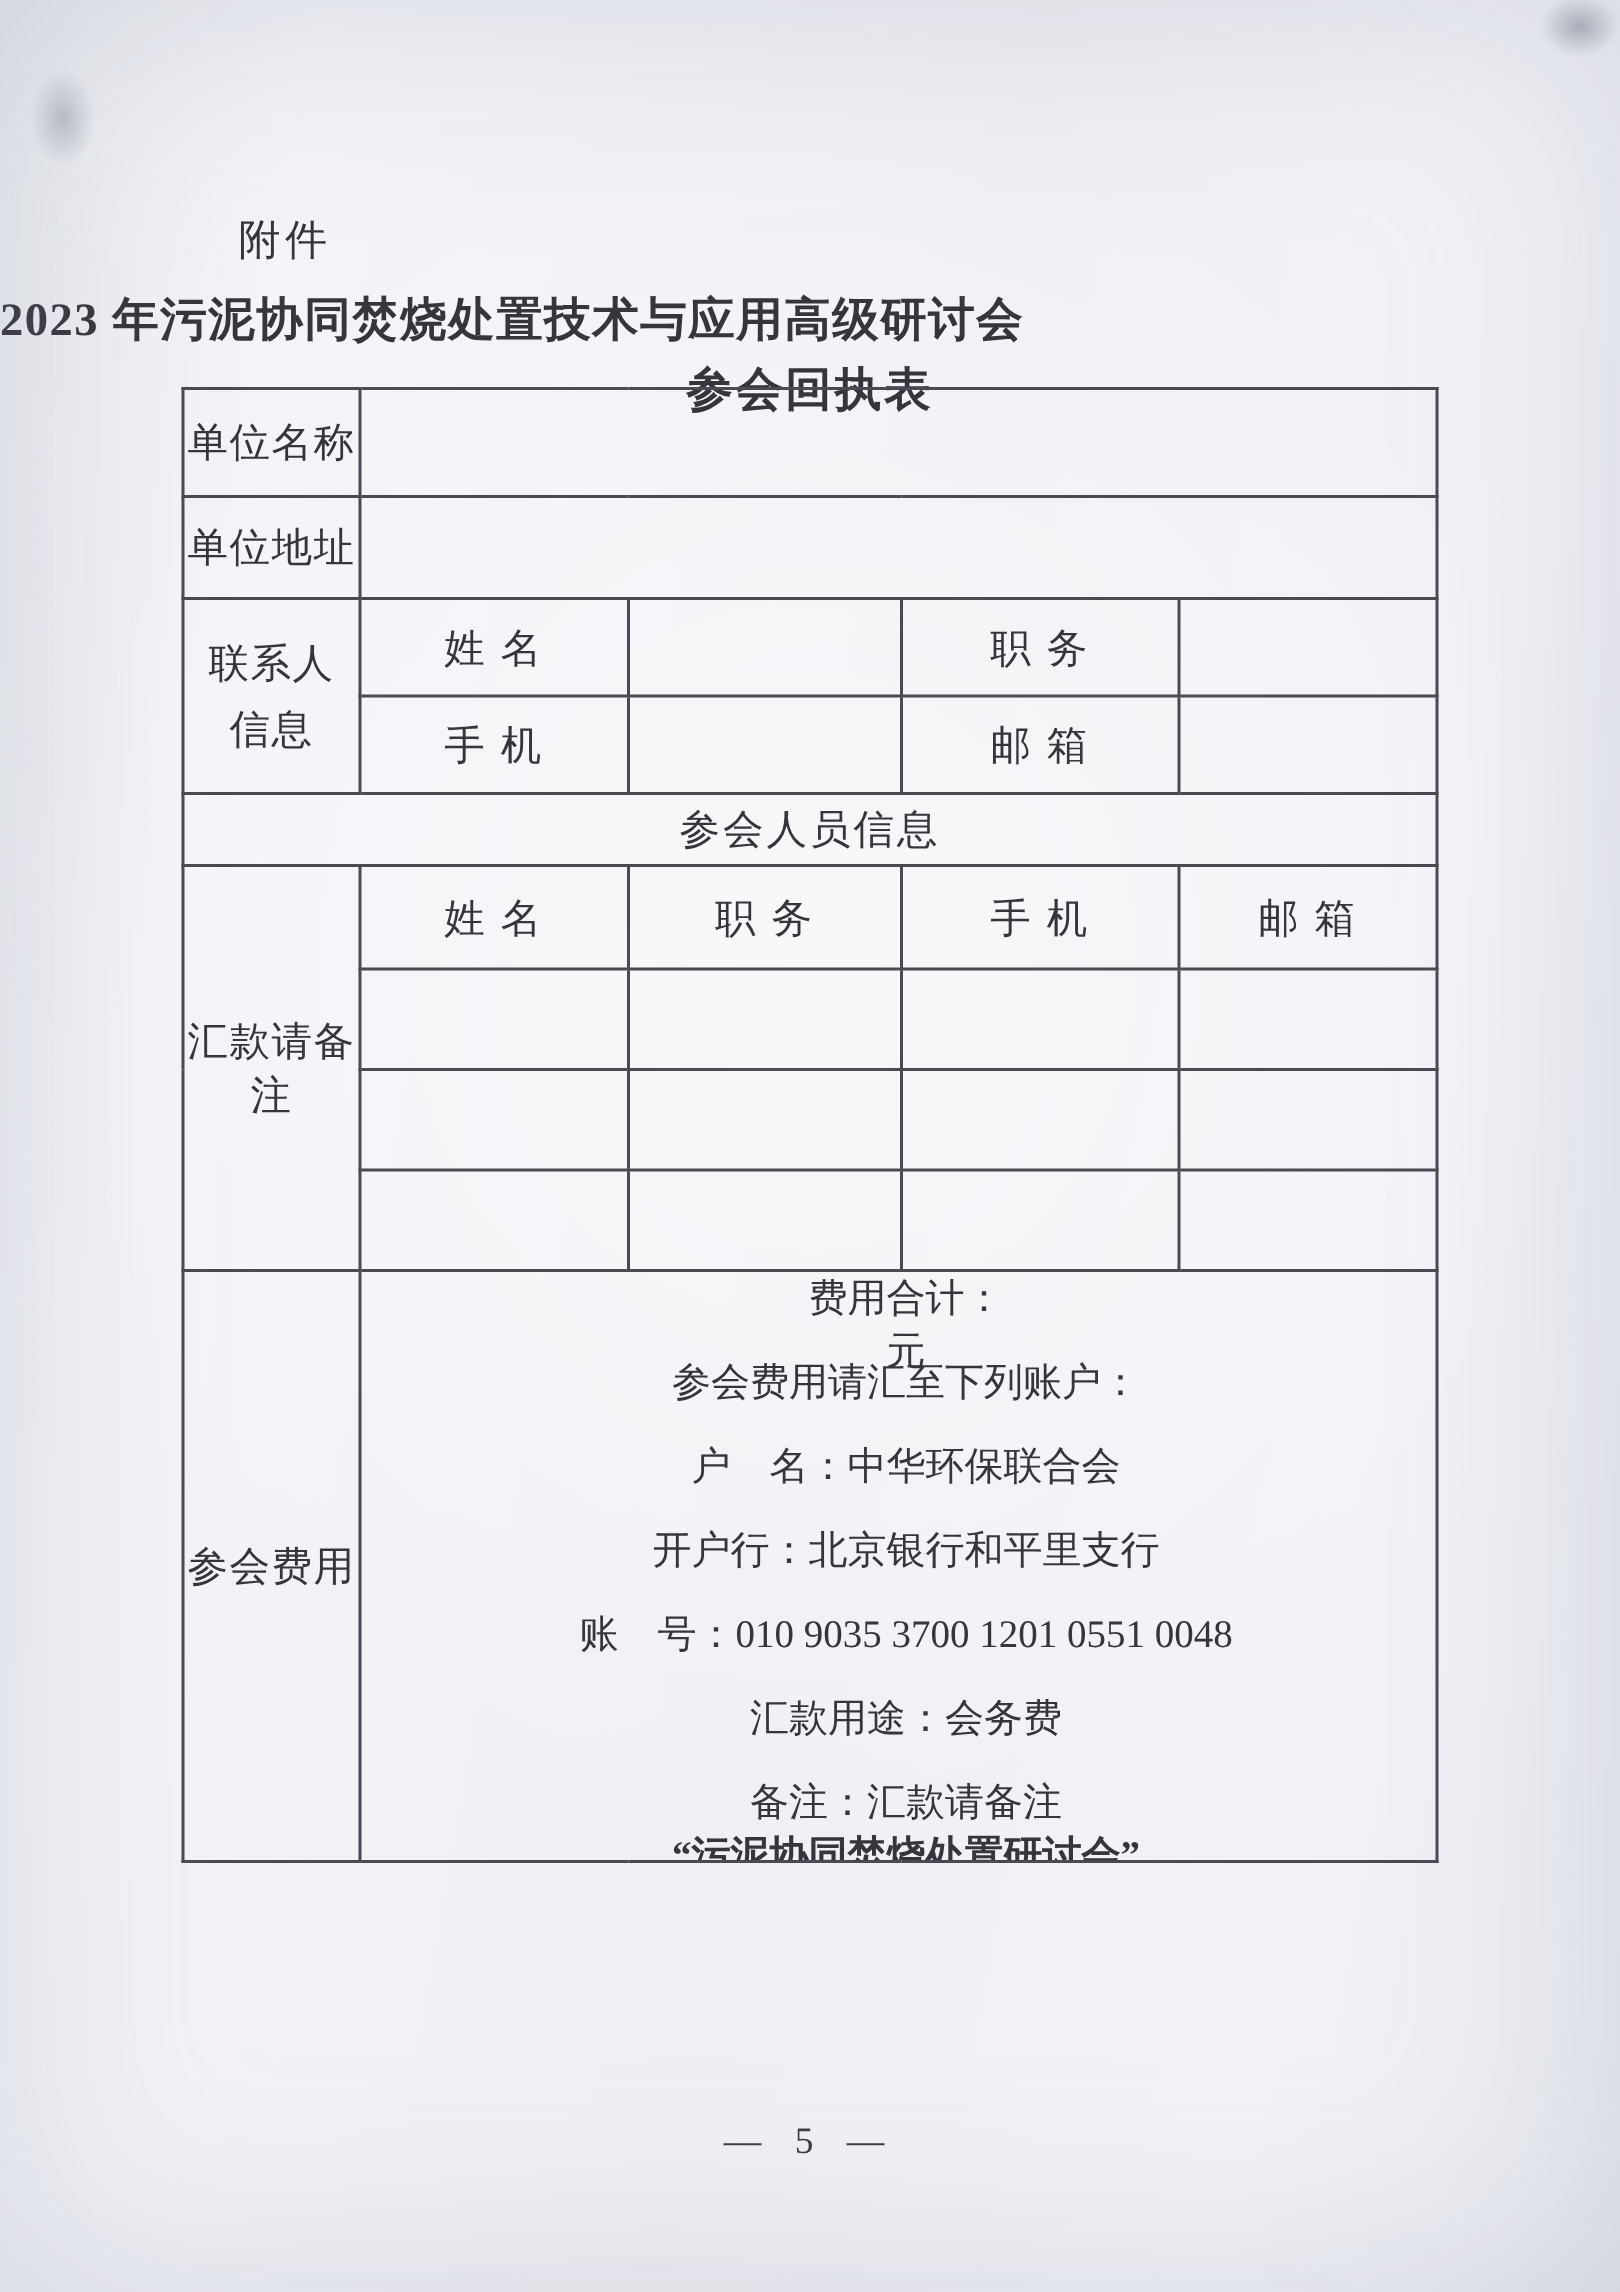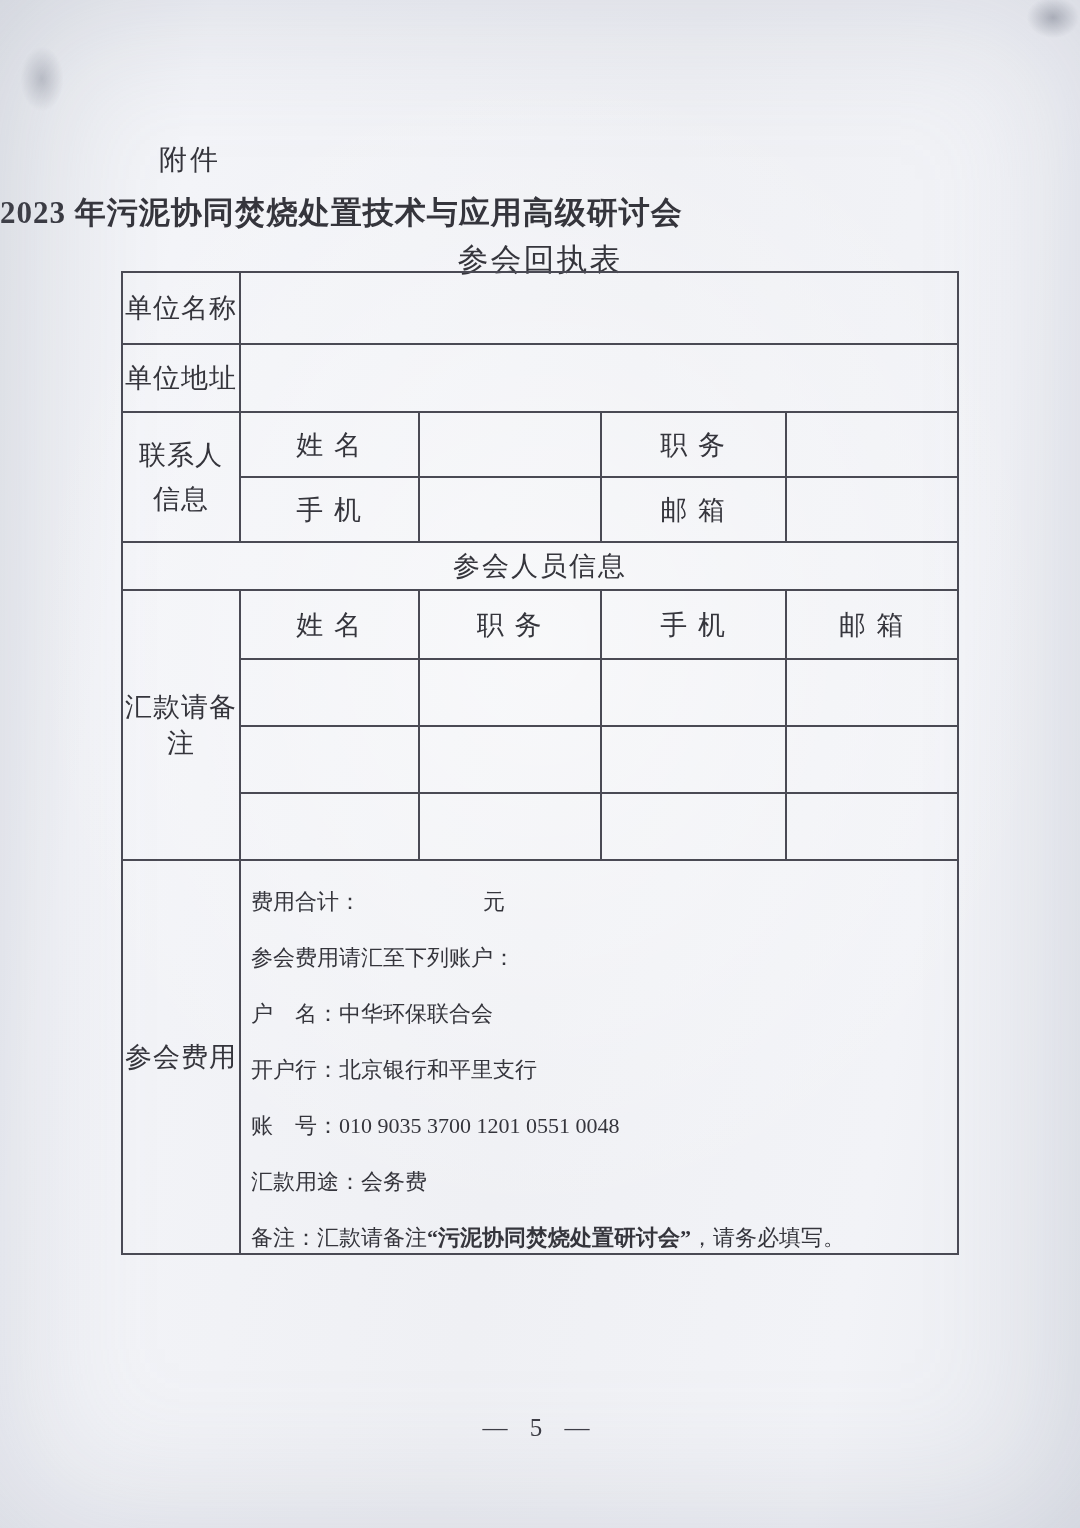--- a/index.html
+++ b/index.html
@@ -30,24 +30,24 @@
   .attachment {
     position: absolute; left: 159px; top: 141px;
     font-size: 28px; letter-spacing: 3px;
   }
   .title {
     position: absolute; top: 192px; left: 0; width: 100%;
     text-align: left; font-size: 31px; font-weight: bold; letter-spacing: 1px;
   }
   .subtitle {
     position: absolute; top: 239px; left: 0; width: 100%;
-    text-align: center; font-size: 31px; font-weight: normal; letter-spacing: 2px;
+    text-align: center; font-size: 31px; font-weight: bold; letter-spacing: 2px;
   }
   table.form {
-    position: absolute; left: 121px; top: 271px; width: 836px;
+    position: absolute; left: 121px; top: 258px; width: 836px;
     border-collapse: collapse; table-layout: fixed;
   }
   table.form td {
     border: 2px solid #4a4a54;
     font-size: 27px;
     vertical-align: middle;
     overflow: hidden;
   }
   .h-unitname  { height: 72px; }
   .h-unitaddr  { height: 68px; }
@@ -55,22 +55,22 @@
   .h-sect      { height: 48px; }
   .h-delhead   { height: 69px; }
   .h-delempty  { height: 67px; }
   .h-fee       { height: 393px; }
   td.side-label { text-align: center; letter-spacing: 1px; }
   td.field-label { text-align: center; letter-spacing: 2px; margin-left: 20px; }
   td.center-label { text-align: center; letter-spacing: 2px; }
   .contact-line { line-height: 44px; text-align: center; }
   td.fee-content { vertical-align: top; padding: 0 0 0 10px; }
   .fee-line {
-    height: 56px; display: flex; align-items: flex-end;
-    font-size: 22px; white-space: nowrap;
+    height: 56px; display: flex; align-items: center;
+    font-size: 26px; white-space: nowrap; flex-direction: column;
   }
   .fee-gap { display: inline-block; min-width: 122px; }
   .bold { font-weight: bold; }
   .footer-note {
     position: absolute; left: 158px; top: 1287px;
     font-size: 26px; letter-spacing: 1px;
   }
   .page-number {
     position: absolute; top: 1414px; left: 0; width: 100%;
     text-align: center; font-size: 25px; letter-spacing: 8px; color: #3c3c44;

